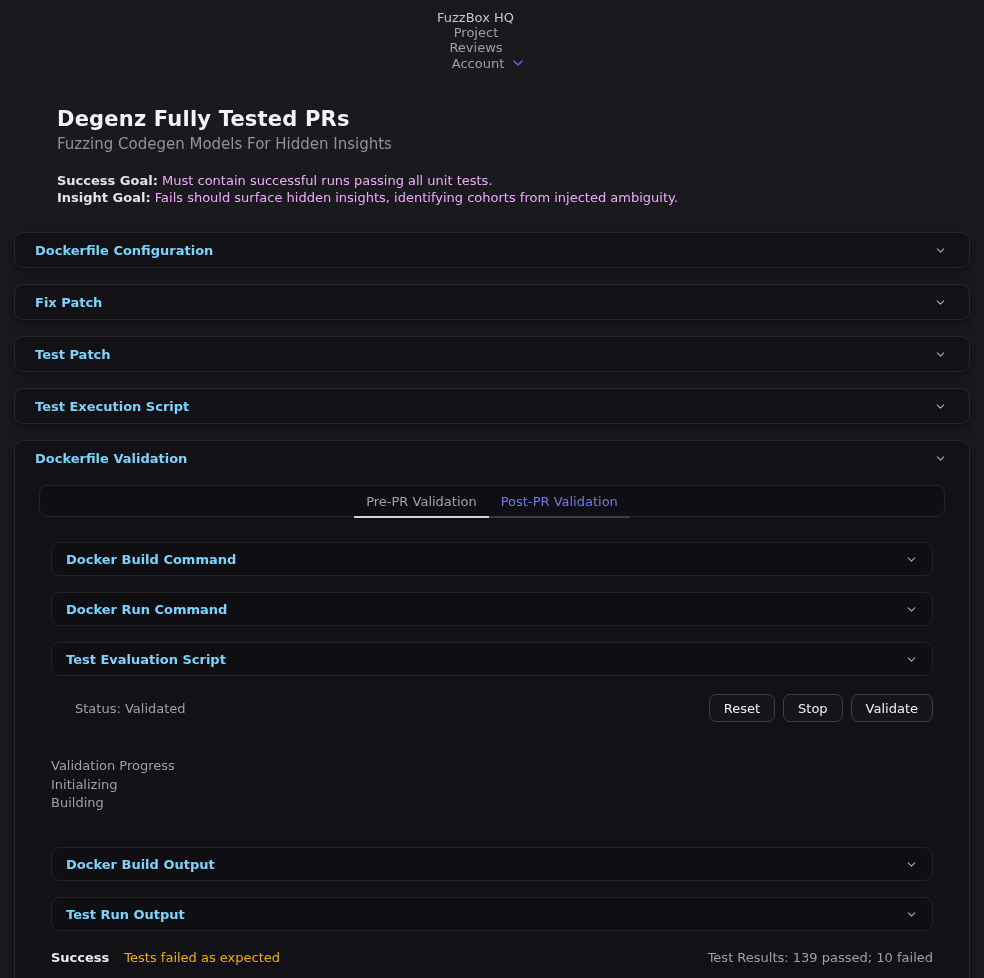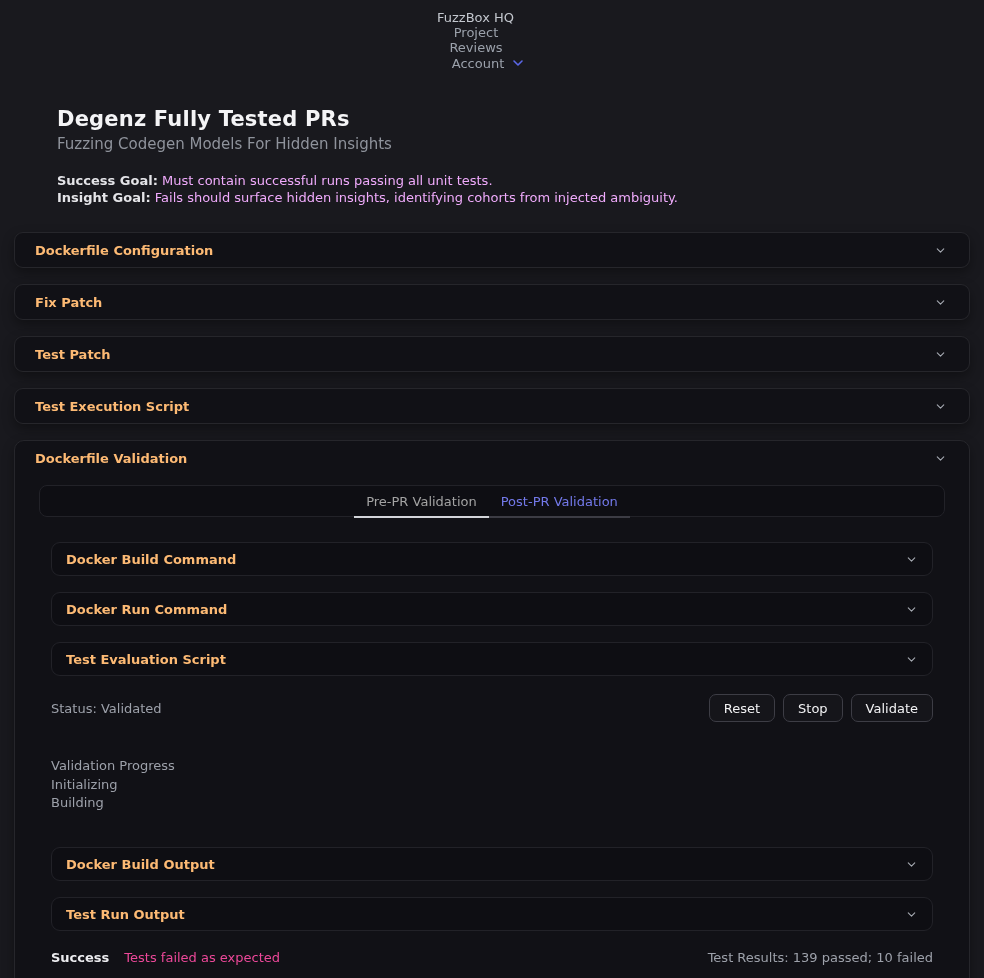--- a/index.html
+++ b/index.html
@@ -37,21 +37,21 @@
     border-radius:9px;
     box-shadow:0 5px 12px rgba(0,0,0,.35);
     margin-bottom:16px;
   }
   .acc-head {
     height:34px;
     display:flex; justify-content:space-between; align-items:center;
     padding:0 22px 0 20px;
     cursor:pointer;
   }
-  .acc-label { font-size:13px; font-weight:700; color:#fdba74; }
+  .acc-label { font-size:13px; font-weight:700; color:#7dd3fc; }
   .chev svg { display:block; }
   
   .panel-open { padding-bottom:28px; border-radius:10px; }
   
   .tabbar {
     margin:10px 24px 0 24px;
     height:32px;
     background:#0e0e13;
     border:1px solid #222228;
     border-radius:8px;
@@ -79,21 +79,21 @@
     cursor:pointer;
   }
   .sub-first { margin-top:25px; }
   .sub-gap { margin-top:37px; }
   .sub .acc-label { font-size:13px; }
   
   .status-row {
     margin:18px 36px 0 36px;
     display:flex; justify-content:space-between; align-items:center;
   }
-  .status-text { font-size:13px; color:#9da1aa; }
+  .status-text { font-size:13px; color:#9da1aa;margin-left:24px; }
   .btn-group { display:flex; gap:8px; }
   .btn {
     height:28px; padding:0 14px;
     background:#15151a;
     border:1px solid #3d3d45;
     border-radius:7px;
     color:#f2f2f4;
     font-size:13px;
     font-family:inherit;
     cursor:pointer;
@@ -101,21 +101,21 @@
   
   .progress { margin:36px 36px 0 36px; font-size:13px; color:#9da1aa; }
   .progress div { margin-bottom:3.5px; }
   
   .result {
     margin:19px 36px 0 36px;
     display:flex; align-items:center;
     font-size:13px;
   }
   .result-badge { font-weight:700; color:#ececef; margin-right:15px; }
-  .result-msg { color:#ec4899; }
+  .result-msg { color:#eab308; }
   .result-summary { margin-left:auto; color:#9da1aa; }
 </style>
 </head>
 <body>
 
 <div class="topnav">
   <span class="brand">FuzzBox HQ</span>
   <span class="navitem">Project</span>
   <span class="navitem">Reviews</span>
   <span class="nav-spacer"></span>

